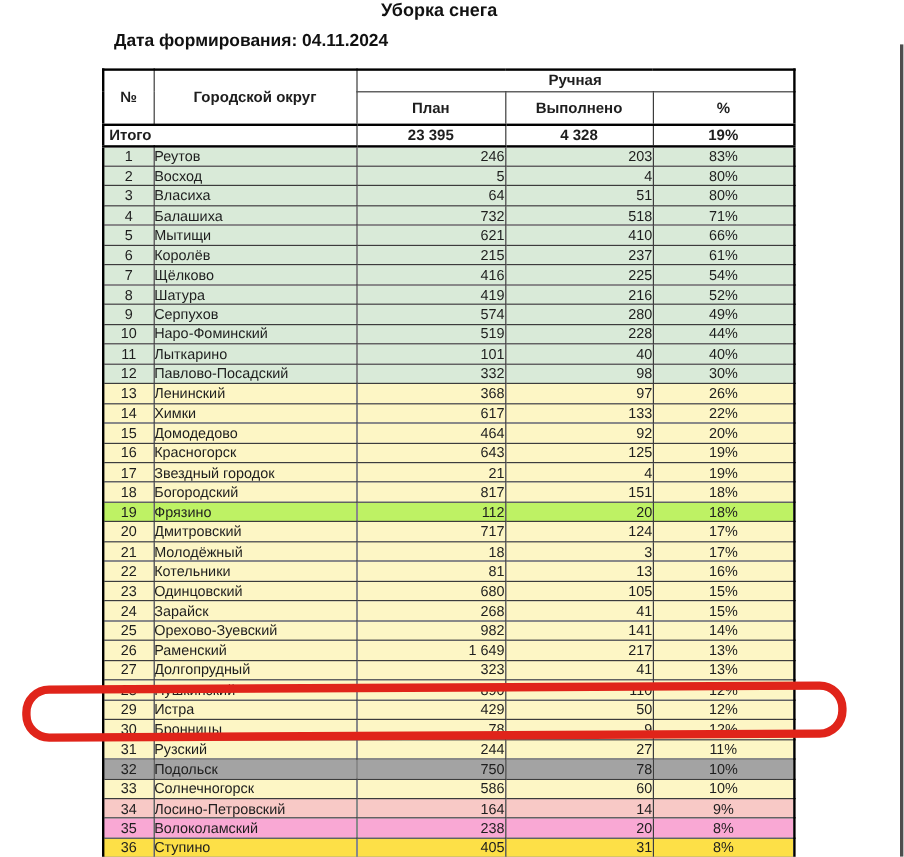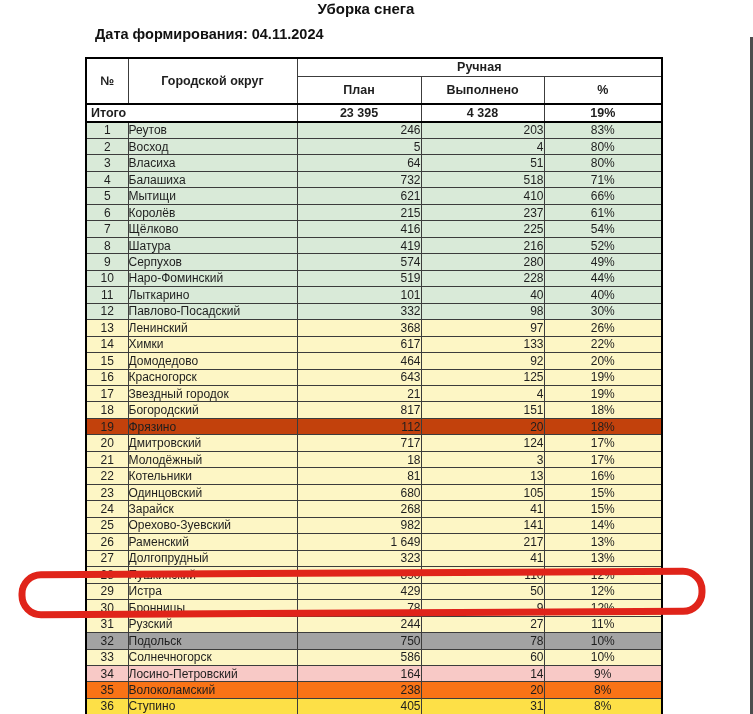--- a/index.html
+++ b/index.html
@@ -227,21 +227,21 @@
   </tr>
 
   <tr style="background: rgb(253, 246, 197);">
     <td class="c-num">18</td>
     <td class="c-name">Богородский</td>
     <td class="c-plan">817</td>
     <td class="c-done">151</td>
     <td class="c-pct">18%</td>
   </tr>
 
-  <tr style="background: #c2410c;">
+  <tr style="background: #bef264;">
     <td class="c-num">19</td>
     <td class="c-name">Фрязино</td>
     <td class="c-plan">112</td>
     <td class="c-done">20</td>
     <td class="c-pct">18%</td>
   </tr>
 
   <tr style="background: rgb(253, 246, 197);">
     <td class="c-num">20</td>
     <td class="c-name">Дмитровский</td>
@@ -355,21 +355,21 @@
   </tr>
 
   <tr style="background: rgb(248, 201, 198);">
     <td class="c-num">34</td>
     <td class="c-name">Лосино-Петровский</td>
     <td class="c-plan">164</td>
     <td class="c-done">14</td>
     <td class="c-pct">9%</td>
   </tr>
 
-  <tr style="background: #f97316;">
+  <tr style="background: #f9a8d4;">
     <td class="c-num">35</td>
     <td class="c-name">Волоколамский</td>
     <td class="c-plan">238</td>
     <td class="c-done">20</td>
     <td class="c-pct">8%</td>
   </tr>
 
   <tr style="background: #fde047; margin-top: 31px;">
     <td class="c-num">36</td>
     <td class="c-name">Ступино</td>

